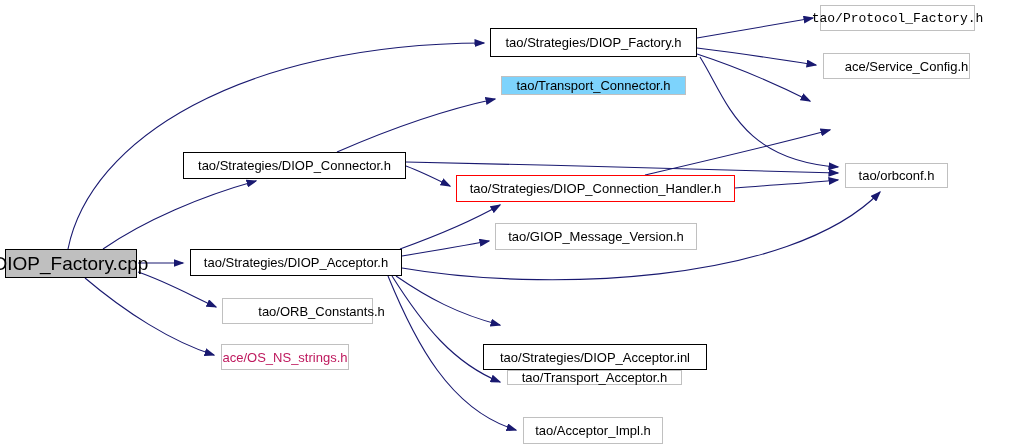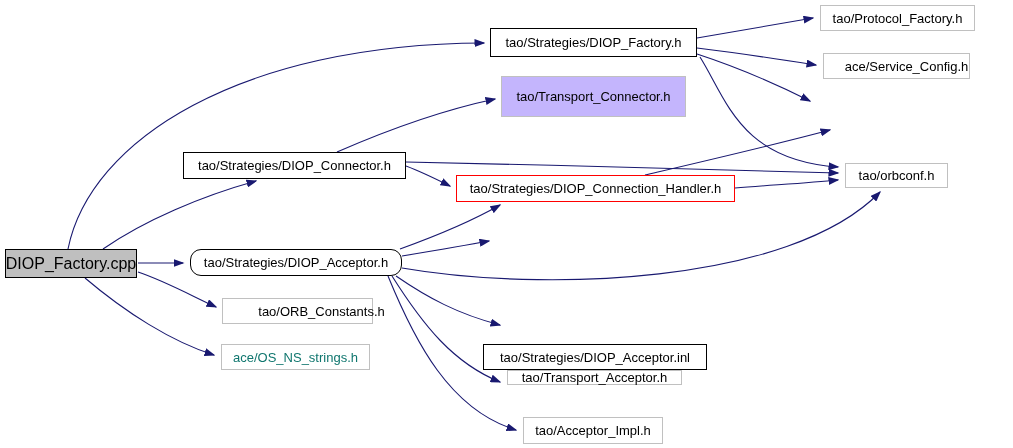--- a/index.html
+++ b/index.html
@@ -30,21 +30,21 @@
     background:#ffffff;
     border:1px solid #000000;
     display:flex;
     align-items:center;
     justify-content:center;
     font-size:13px;
     color:#000000;
     white-space:nowrap;
     letter-spacing:0px;
   }
-  .gnode.root{ font-size:16px; }
+  .gnode.root{ font-size:19px; }
   .edge-path{ fill:none; stroke-width:1.1px; }
 </style>
 </head>
 <body>
 
 <div class="graph-wrap">
   <svg class="edge-layer" viewBox="0 0 1013 448" xmlns="http://www.w3.org/2000/svg">
     <defs>
       <marker id="arrowhead" markerWidth="11" markerHeight="8" refX="9.5" refY="4" orient="auto" markerUnits="userSpaceOnUse">
         <path d="M0,0 L11,4 L0,8 z" fill="#191970"></path>
@@ -69,26 +69,27 @@
         <path d="M 402,256 C 432,251 462,246 489,241" class="edge-path" stroke="#191970" marker-end="url(#arrowhead)"></path>
         <path d="M 402,268 C 540,292 790,285 880,192" class="edge-path" stroke="#191970" marker-end="url(#arrowhead)"></path>
         <path d="M 396,276 C 428,298 458,314 500,325" class="edge-path" stroke="#191970" marker-end="url(#arrowhead)"></path>
         <path d="M 392,276 C 423,325 453,363 500,382" class="edge-path" stroke="#191970" marker-end="url(#arrowhead)"></path>
         <path d="M 388,276 C 415,342 450,410 516,430" class="edge-path" stroke="#191970" marker-end="url(#arrowhead)"></path>
       </g>
   </svg>
   <div class="node-layer">
       <div class="gnode root" style="left: 5px; top: 249px; width: 132px; height: 29px; border-color: rgb(0, 0, 0); background: rgb(191, 191, 191); color: rgb(0, 0, 0);">DIOP_Factory.cpp</div>
       <div class="gnode documented" style="left: 490px; top: 28px; width: 207px; height: 29px; border-color: rgb(0, 0, 0); background: rgb(255, 255, 255); color: rgb(0, 0, 0);">tao/Strategies/DIOP_Factory.h</div>
-      <div class="gnode undocumented" style="left: 820px; top: 5px; width: 155px; height: 26px; border-color: rgb(192, 192, 192); background: rgb(255, 255, 255); color: rgb(0, 0, 0);">tao/Protocol_Factory.h</div>
+      <div class="gnode undocumented" style="left: 820px; top: 5px; width: 155px; height: 26px; border-color: rgb(192, 192, 192); background: rgb(255, 255, 255); color: rgb(0, 0, 0); font-family: Liberation Mono, monospace;">tao/Protocol_Factory.h</div>
       <div class="gnode undocumented" style="left: 823px; top: 53px; width: 147px; height: 26px; border-color: rgb(192, 192, 192); background: rgb(255, 255, 255); color: rgb(0, 0, 0); padding-left: 20px;">ace/Service_Config.h</div>
-      <div class="gnode undocumented" style="left: 501px; top: 76px; width: 185px; height: 41px; border-color: rgb(192, 192, 192); background: #c4b5fd; color: rgb(0, 0, 0);">tao/Transport_Connector.h</div>
+      <div class="gnode undocumented" style="left: 501px; top: 76px; width: 185px; height: 19px; border-color: rgb(192, 192, 192); background: #7dd3fc; color: rgb(0, 0, 0);">tao/Transport_Connector.h</div>
       <div class="gnode truncated" style="left: 456px; top: 175px; width: 279px; height: 27px; border-color: rgb(255, 0, 0); background: rgb(255, 255, 255); color: rgb(0, 0, 0);">tao/Strategies/DIOP_Connection_Handler.h</div>
       <div class="gnode documented" style="left: 183px; top: 152px; width: 223px; height: 27px; border-color: rgb(0, 0, 0); background: rgb(255, 255, 255); color: rgb(0, 0, 0);">tao/Strategies/DIOP_Connector.h</div>
       <div class="gnode undocumented" style="left: 845px; top: 163px; width: 103px; height: 25px; border-color: rgb(192, 192, 192); background: rgb(255, 255, 255); color: rgb(0, 0, 0);">tao/orbconf.h</div>
-      <div class="gnode documented" style="left: 190px; top: 249px; width: 212px; height: 27px; border-color: rgb(0, 0, 0); background: rgb(255, 255, 255); color: rgb(0, 0, 0); border-radius: 11px;">tao/Strategies/DIOP_Acceptor.h</div>
+      <div class="gnode undocumented" style="left: 495px; top: 223px; width: 202px; height: 27px; border-color: rgb(192, 192, 192); background: rgb(255, 255, 255); color: rgb(0, 0, 0);">tao/GIOP_Message_Version.h</div>
+      <div class="gnode documented" style="left: 190px; top: 249px; width: 212px; height: 27px; border-color: rgb(0, 0, 0); background: rgb(255, 255, 255); color: rgb(0, 0, 0);">tao/Strategies/DIOP_Acceptor.h</div>
       <div class="gnode undocumented" style="left: 222px; top: 298px; width: 151px; height: 26px; border-color: rgb(192, 192, 192); background: rgb(255, 255, 255); color: rgb(0, 0, 0); padding-left: 48px;">tao/ORB_Constants.h</div>
-      <div class="gnode undocumented" style="left: 221px; top: 344px; width: 149px; height: 26px; border-color: rgb(192, 192, 192); background: rgb(255, 255, 255); color: #0f766e;">ace/OS_NS_strings.h</div>
+      <div class="gnode undocumented" style="left: 221px; top: 344px; width: 128px; height: 26px; border-color: rgb(192, 192, 192); background: rgb(255, 255, 255); color: #be185d;">ace/OS_NS_strings.h</div>
       <div class="gnode documented" style="left: 483px; top: 324px; width: 224px; height: 26px; border-color: rgb(0, 0, 0); background: rgb(255, 255, 255); color: rgb(0, 0, 0); margin-top: 20px;">tao/Strategies/DIOP_Acceptor.inl</div>
       <div class="gnode undocumented" style="left: 507px; top: 370px; width: 175px; height: 15px; border-color: rgb(192, 192, 192); background: rgb(255, 255, 255); color: rgb(0, 0, 0);">tao/Transport_Acceptor.h</div>
       <div class="gnode undocumented" style="left: 523px; top: 417px; width: 140px; height: 27px; border-color: rgb(192, 192, 192); background: rgb(255, 255, 255); color: rgb(0, 0, 0);">tao/Acceptor_Impl.h</div>
     </div>
 </div>
 
 </body></html>

